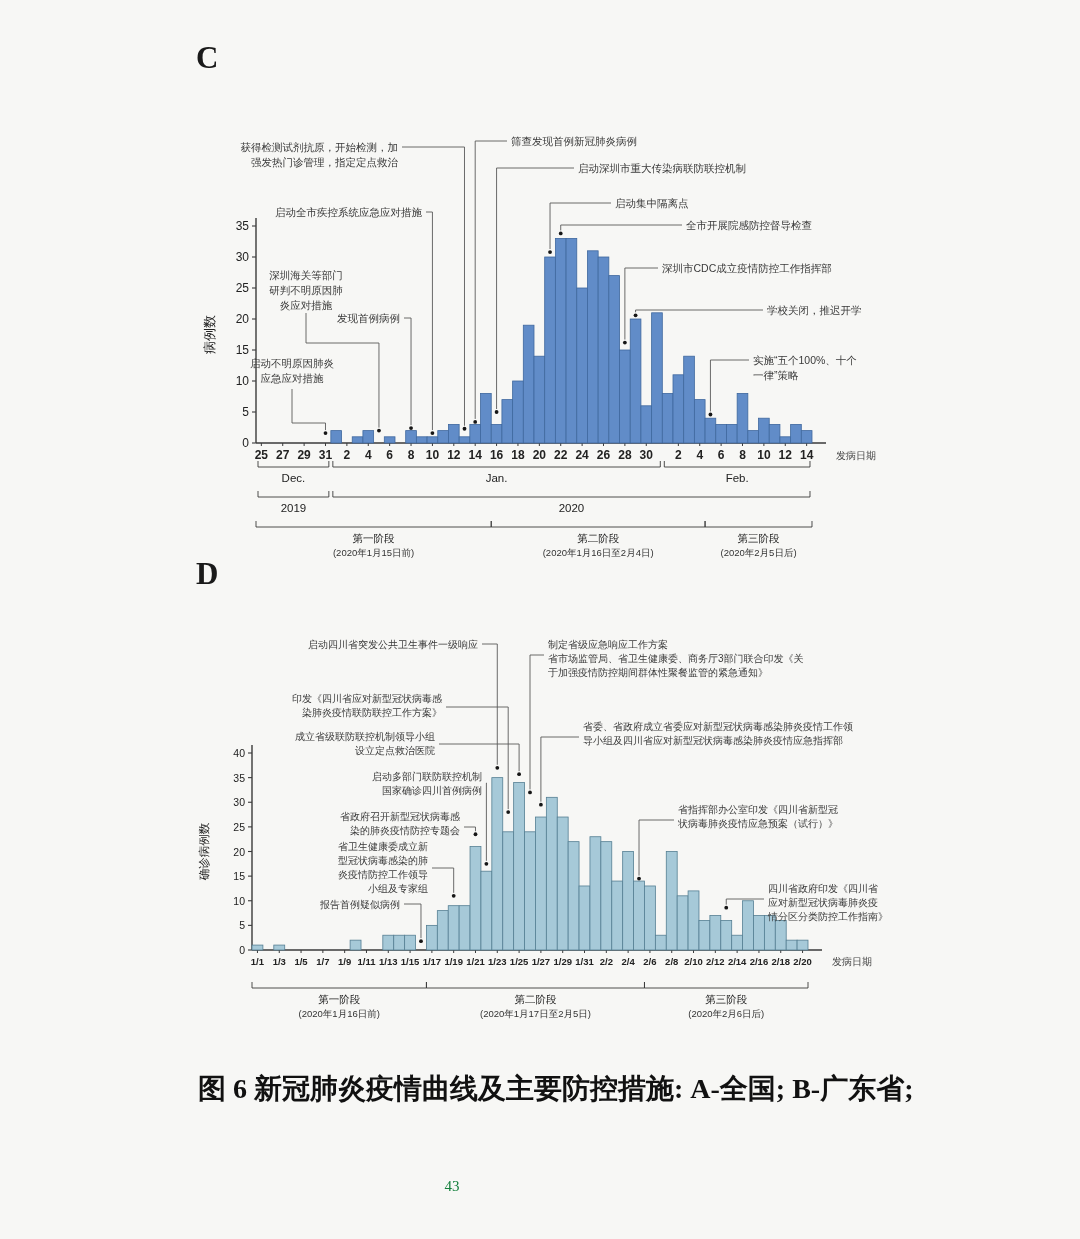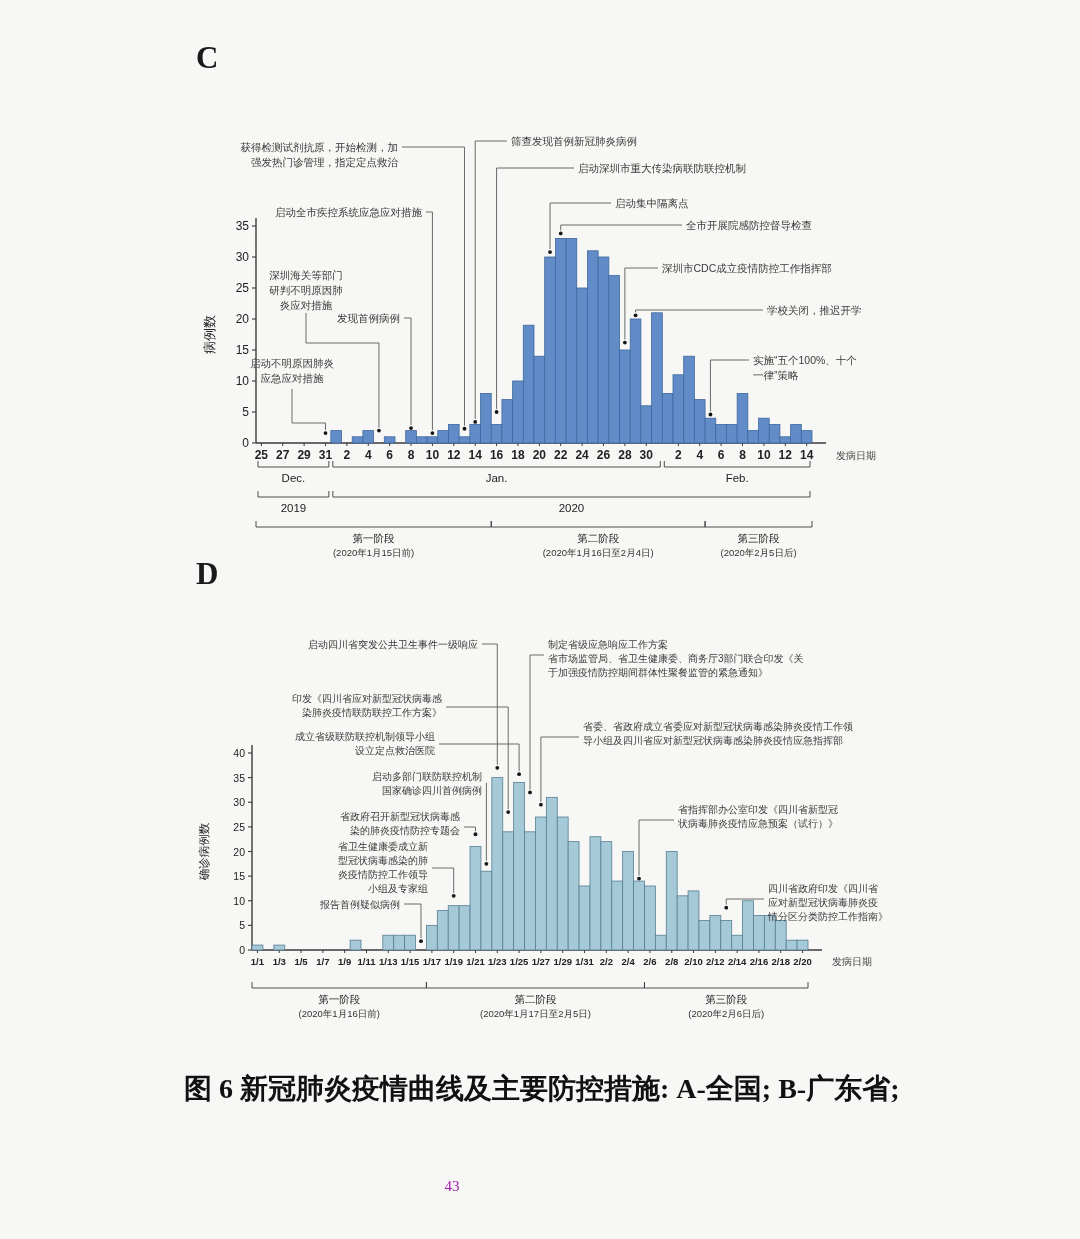--- a/index.html
+++ b/index.html
@@ -5,25 +5,25 @@
   html,body{margin:0;padding:0;width:1080px;height:1239px;background:#f6f6f4;overflow:hidden;}
   .page{position:absolute;left:0;top:0;width:1080px;height:1239px;background:#f7f7f5;
         font-family:"Liberation Sans",sans-serif;color:#2b2b2b;}
   .panel-letter{position:absolute;font-family:"Liberation Serif",serif;font-weight:600;
         font-size:31px;color:#1a1a1a;}
   #letterC{left:196px;top:40px;}
   #letterD{left:196px;top:556px;}
   svg{position:absolute;overflow:visible;}
   #chartC{left:170px;top:115px;}
   #chartD{left:170px;top:600px;}
-  .caption{position:absolute;left:184px;top:1072px;width:740px;
+  .caption{position:absolute;left:198px;top:1072px;width:740px;
         font-family:"Liberation Serif",serif;font-weight:700;font-size:28px;color:#111;}
   .caption div{margin:0 0 24px 0;line-height:34px;}
   .pageno{position:absolute;left:0;top:1178px;width:904px;text-align:center;
-        font-family:"Liberation Serif",serif;font-size:15px;color:#a21caf;}
+        font-family:"Liberation Serif",serif;font-size:15px;color:#15803d;}
   text{font-family:"Liberation Sans",sans-serif;}
 </style>
 </head>
 <body>
 
 <div class="page">
   <div class="panel-letter" id="letterC">C</div>
   <svg id="chartC" width="710" height="452">
       <g>
         <line x1="86" y1="103" x2="86" y2="328" stroke="#3a3a3a" stroke-width="1.4"></line>

